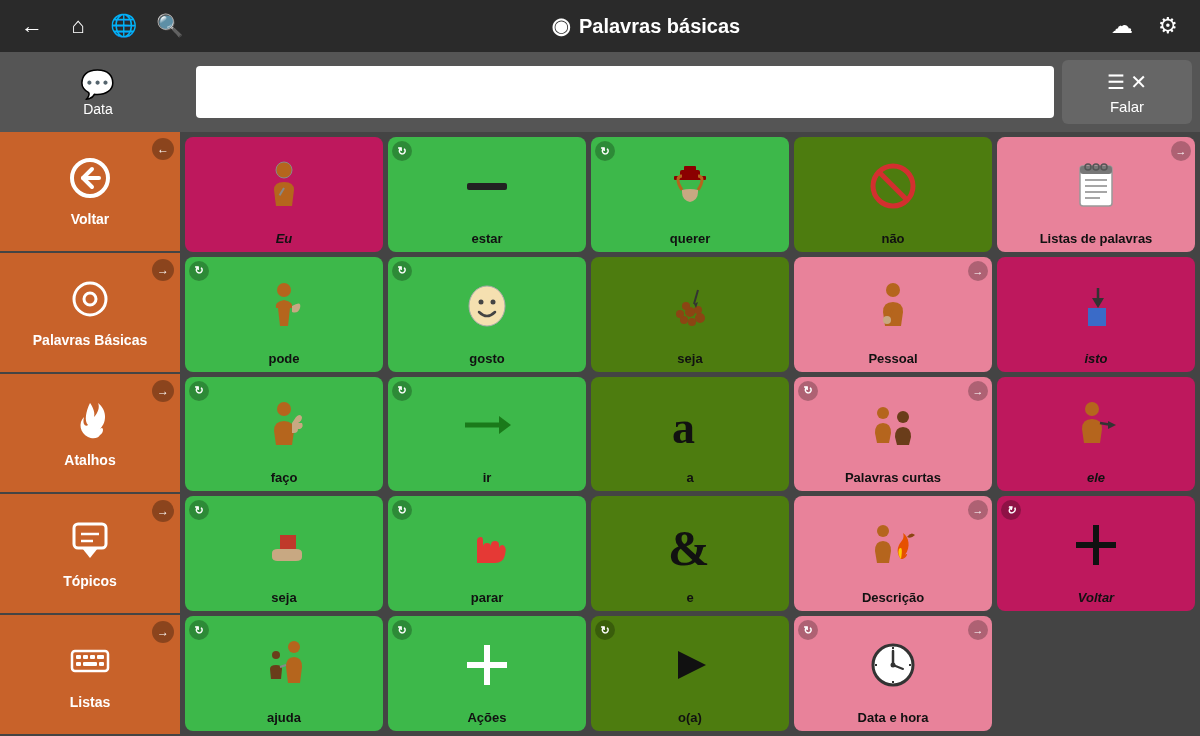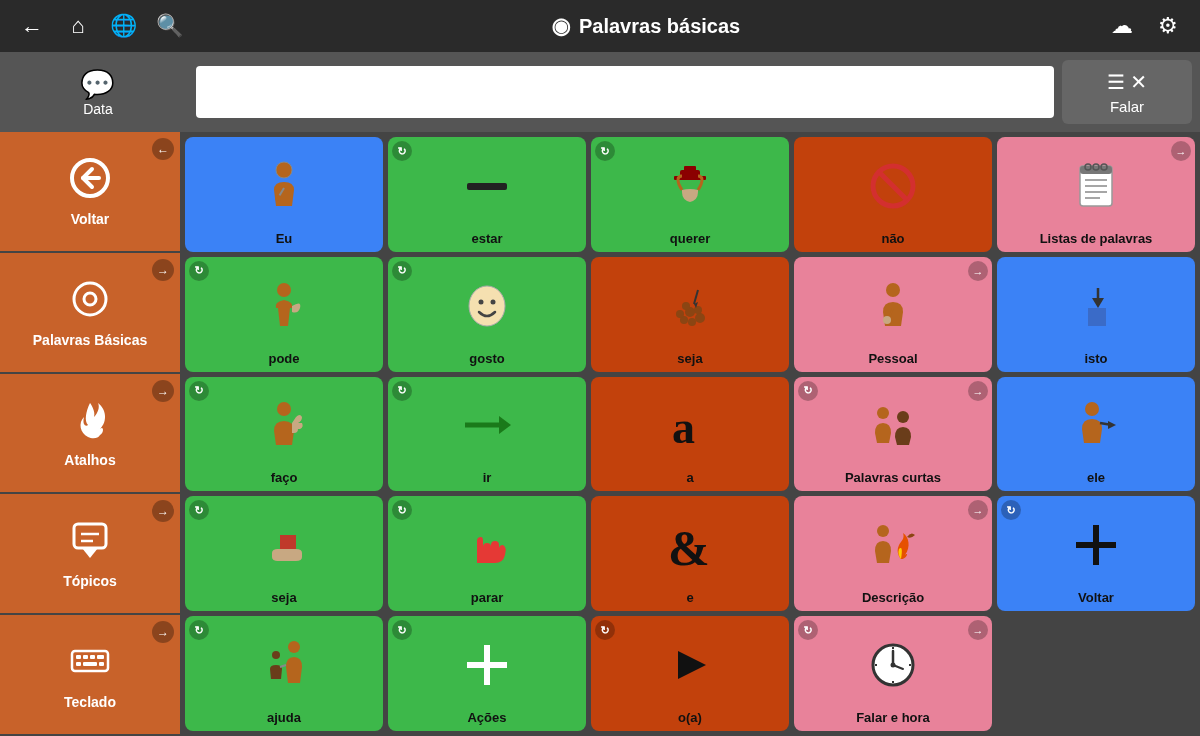--- a/index.html
+++ b/index.html
@@ -164,23 +164,23 @@
       flex-direction: column;
       align-items: center;
       justify-content: flex-end;
       padding: 4px 4px 6px;
       position: relative;
       cursor: pointer;
       font-size: 13px;
       font-weight: bold;
       overflow: hidden;
     }
-    .cell.yellow { background: #3b82f6; }
+    .cell.yellow { background: #be185d; font-style: italic; }
     .cell.green { background: #3db84a; }
-    .cell.orange { background: #c2410c; }
+    .cell.orange { background: #4d7c0f; }
     .cell.pink { background: #e8829a; }
 
     .cell .cell-icon {
       font-size: 36px;
       flex: 1;
       display: flex;
       align-items: center;
       justify-content: center;
       width: 100%;
     }
@@ -311,21 +311,21 @@
           <rect x="4" y="12" width="36" height="20" rx="3" stroke="white" stroke-width="2.5" fill="none"></rect>
           <rect x="8" y="16" width="5" height="4" rx="1" fill="white"></rect>
           <rect x="15" y="16" width="5" height="4" rx="1" fill="white"></rect>
           <rect x="22" y="16" width="5" height="4" rx="1" fill="white"></rect>
           <rect x="29" y="16" width="7" height="4" rx="1" fill="white"></rect>
           <rect x="8" y="23" width="5" height="4" rx="1" fill="white"></rect>
           <rect x="15" y="23" width="14" height="4" rx="1" fill="white"></rect>
           <rect x="31" y="23" width="5" height="4" rx="1" fill="white"></rect>
         </svg>
       </div>
-      <span>Teclado</span>
+      <span>Listas</span>
     </div>
   </div>
 
   <div class="content-grid">
 
     <div class="cell yellow">
       <div class="cell-icon">
         <svg width="52" height="52" viewBox="0 0 52 52">
           <circle cx="26" cy="10" r="8" fill="#b5651d" stroke="#888" stroke-width="1"></circle>
           <path d="M16 30 Q16 22 26 22 Q36 22 36 30 L34 46 H18 Z" fill="#b5651d"></path>
@@ -632,17 +632,17 @@
           <line x1="26" y1="26" x2="26" y2="12" stroke="#333" stroke-width="2.5" stroke-linecap="round"></line>
           <line x1="26" y1="26" x2="36" y2="30" stroke="#333" stroke-width="2" stroke-linecap="round"></line>
           <circle cx="26" cy="26" r="2.5" fill="#333"></circle>
 
           <line x1="26" y1="8" x2="26" y2="10" stroke="#333" stroke-width="2"></line>
           <line x1="26" y1="42" x2="26" y2="44" stroke="#333" stroke-width="2"></line>
           <line x1="8" y1="26" x2="10" y2="26" stroke="#333" stroke-width="2"></line>
           <line x1="42" y1="26" x2="44" y2="26" stroke="#333" stroke-width="2"></line>
         </svg>
       </div>
-      <span class="cell-label">Falar e hora</span>
+      <span class="cell-label">Data e hora</span>
     </div>
 
   </div>
 </div>
 
 </body></html>

